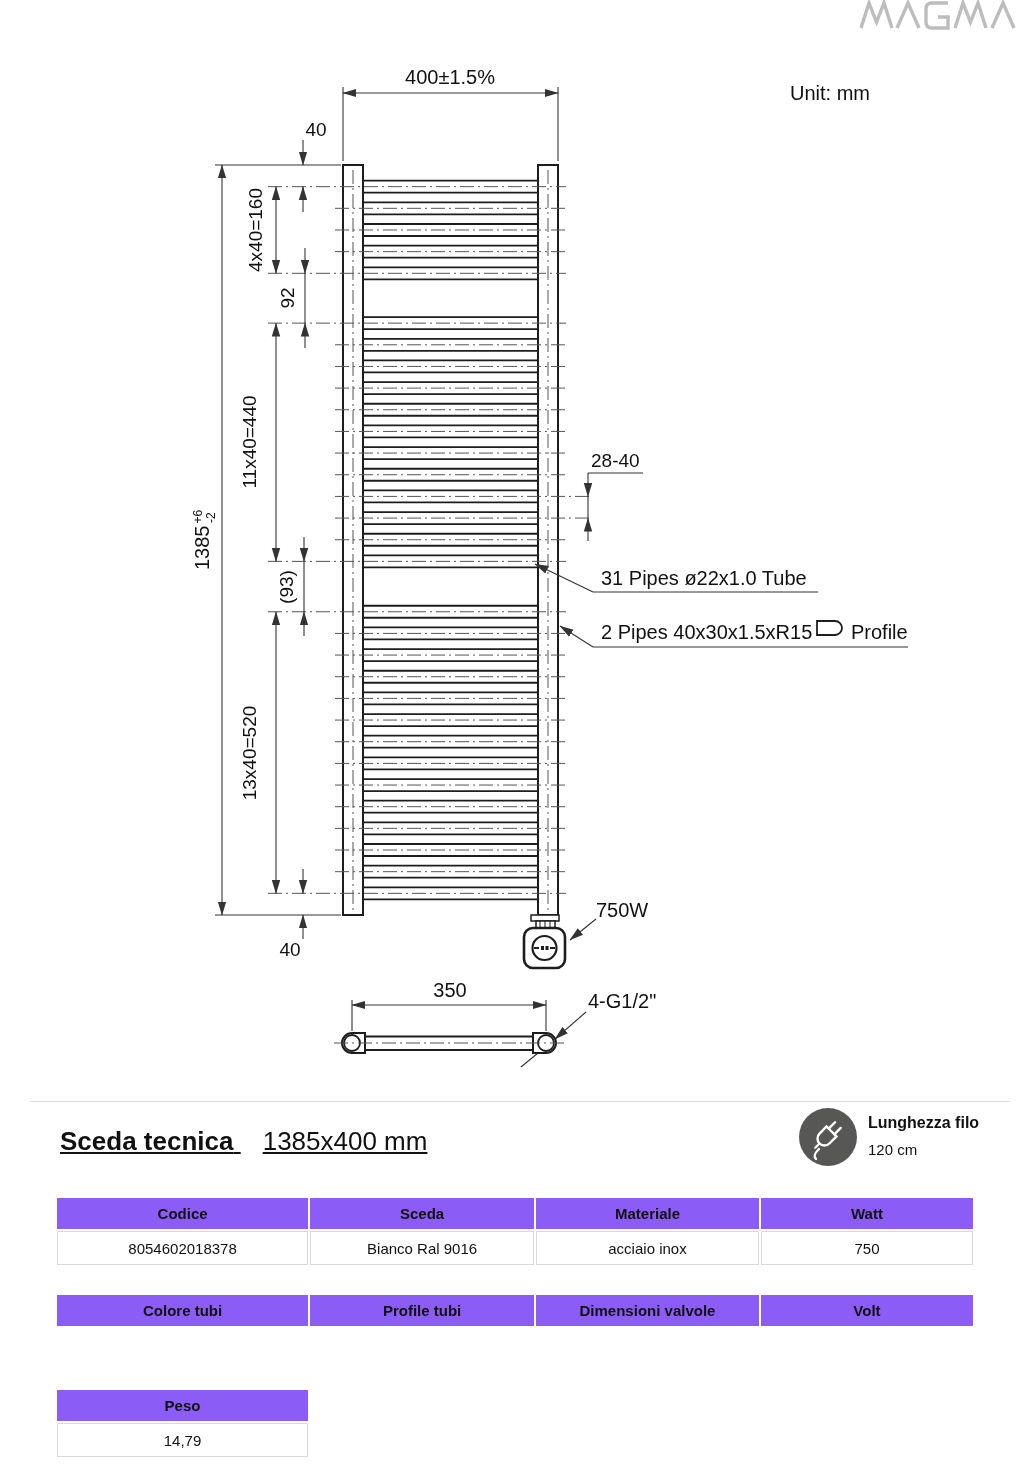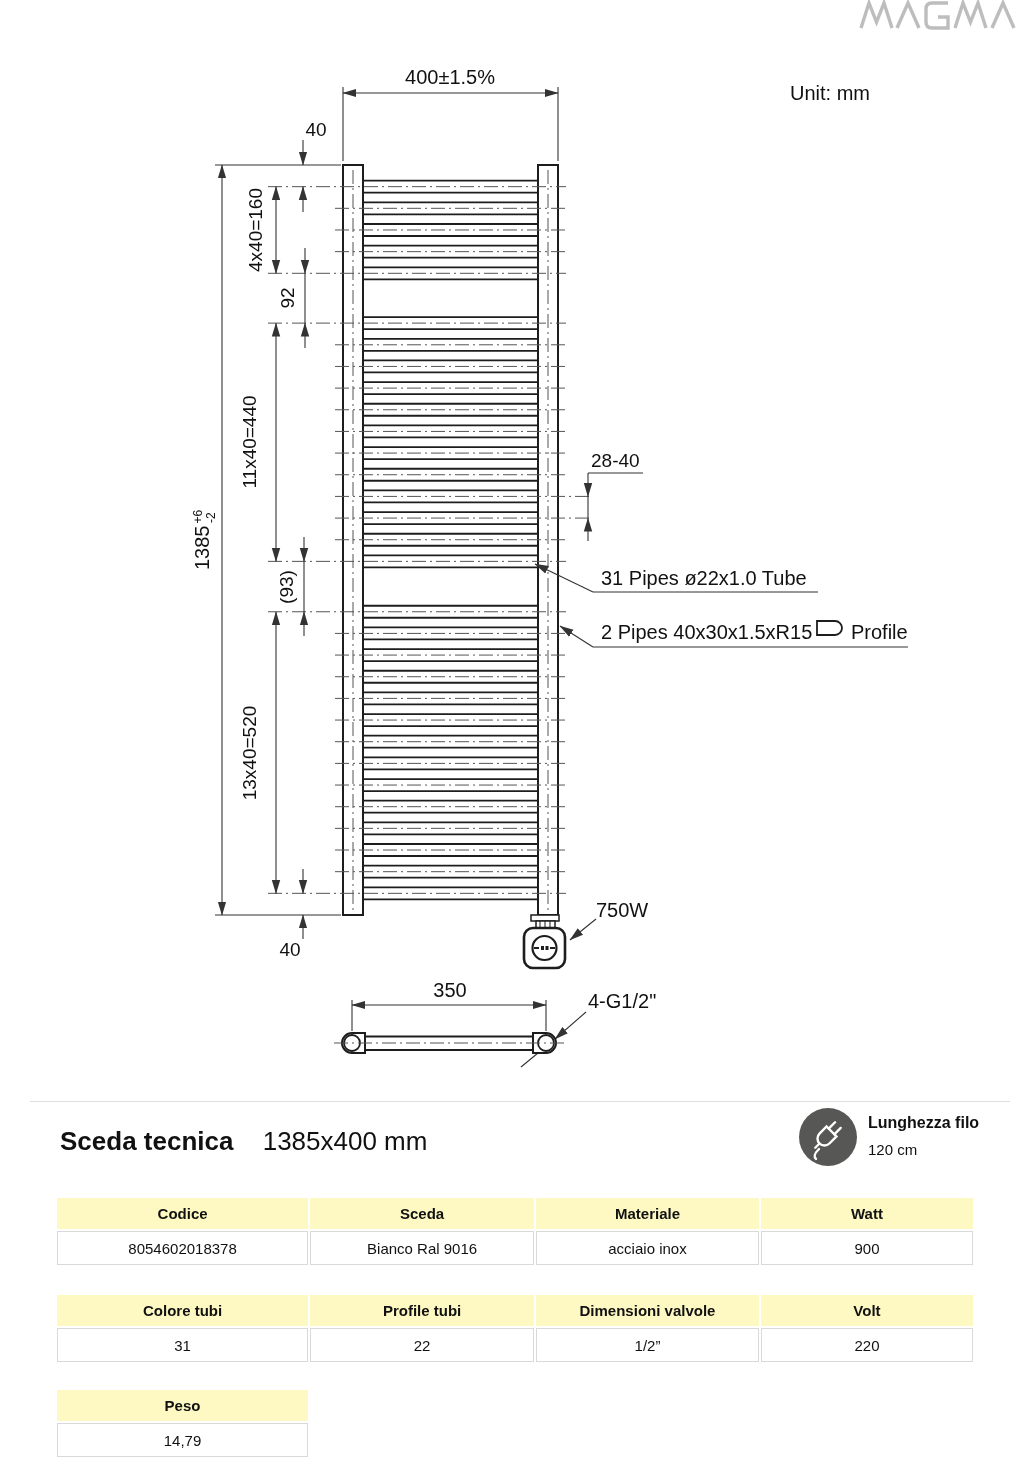--- a/index.html
+++ b/index.html
@@ -5,30 +5,30 @@
   html,body{margin:0;padding:0;}
   body{
     width:1024px;height:1470px;position:relative;background:#fff;
     overflow:hidden;
     font-family:"Liberation Sans","DejaVu Sans",sans-serif;
     color:#111;
   }
   svg text{font-family:"Liberation Sans","DejaVu Sans",sans-serif;fill:#111;}
   .drawing{position:absolute;left:0;top:0;}
   .divider{position:absolute;left:30px;top:1101px;width:980px;height:1px;background:#ddd;}
-  .sheet-title{position:absolute;left:60px;top:1126px;font-size:26px;white-space:nowrap;}
+  .sheet-title{position:absolute;left:60px;top:1126px;font-size:26px;white-space:nowrap;text-decoration:underline;}
   .sheet-title .t{font-weight:bold;}
   .sheet-title .s{font-weight:normal;margin-left:22px;}
   .plug-badge{position:absolute;left:799px;top:1108px;width:58px;height:58px;border-radius:50%;background:#575756;
     display:flex;align-items:center;justify-content:center;}
   .cable-info{position:absolute;left:868px;top:1113px;line-height:1.25;}
   .cable-info .l1{font-weight:bold;font-size:16px;text-align:center;}
   .cable-info .l2{font-size:15px;margin-top:8px;}
   table.spec{position:absolute;border-collapse:separate;border-spacing:2px;table-layout:fixed;}
-  table.spec th{background:#fef9c3;font-weight:bold;font-size:15px;height:31px;text-align:center;padding:0 4px;}
+  table.spec th{background:#8b5cf6;font-weight:bold;font-size:15px;height:31px;text-align:center;padding:0 4px;}
   table.spec td{background:#fff;border:1px solid #d9d9d9;font-size:15px;height:32px;text-align:center;padding:0 4px;}
   .t1{left:55px;top:1196px;width:920px;}
   .t2{left:55px;top:1293px;width:920px;}
   .t3{left:55px;top:1388px;width:255px;}
 </style>
 </head>
 <body>
 
 <svg class="drawing" width="1024" height="1080" viewBox="0 0 1024 1080">
   <defs>
@@ -294,45 +294,39 @@
       <tr>
     <th>Codice</th>
     <th>Sceda</th>
     <th>Materiale</th>
     <th>Watt</th>
   </tr>
   <tr>
     <td>8054602018378</td>
     <td>Bianco Ral 9016</td>
     <td>acciaio inox</td>
-    <td>900</td>
+    <td>750</td>
   </tr>
 </tbody>
   </table>
 
 <table class="spec t2">
   <colgroup>
       <col style="width:27.6%">
       <col style="width:24.6%">
       <col style="width:24.5%">
       <col style="width:23.3%">
     </colgroup>
   <tbody>
       <tr>
     <th>Colore tubi</th>
     <th>Profile tubi</th>
     <th>Dimensioni valvole</th>
     <th>Volt</th>
   </tr>
-  <tr>
-    <td>31</td>
-    <td>22</td>
-    <td>1/2”</td>
-    <td>220</td>
-  </tr>
 </tbody>
   </table>
 
 <table class="spec t3">
   <tbody>
       <tr>
     <th>Peso</th>
   </tr>
   <tr>
     <td>14,79</td>

